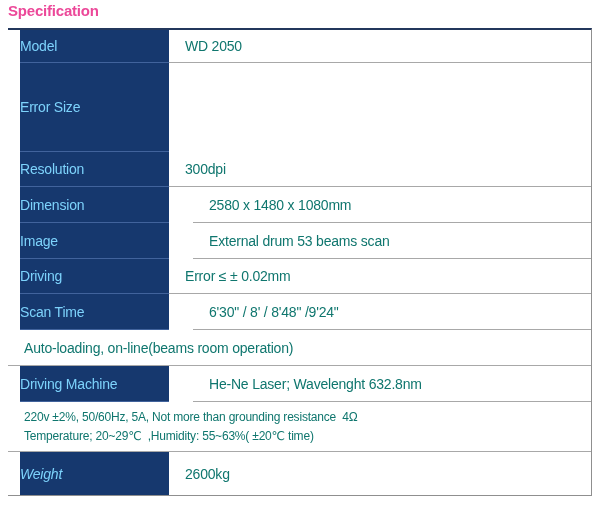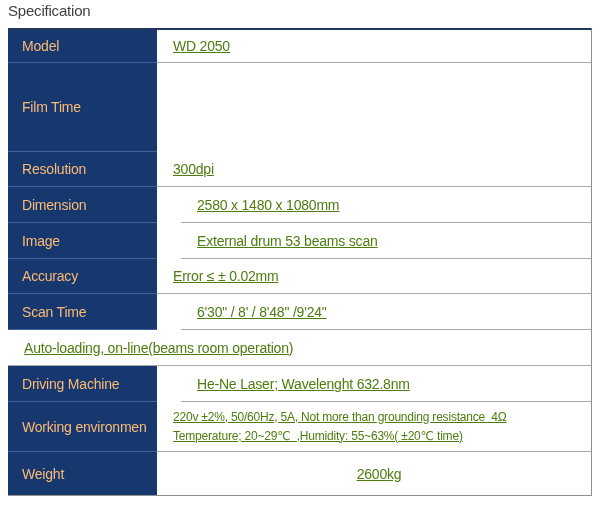--- a/index.html
+++ b/index.html
@@ -7,58 +7,58 @@
     margin: 0; padding: 0;
     width: 600px; height: 517px;
     background: #ffffff;
     font-family: "Liberation Sans", "DejaVu Sans", sans-serif;
     overflow: hidden;
   }
   .page { position: relative; width: 600px; height: 517px; }
 
   .title {
     position: absolute; left: 8px; top: 2px;
-    font-size: 15px; font-weight: normal; color: #404040;
+    font-size: 15px; font-weight: bold; color: #ec4899;
     letter-spacing: -0.2px;
   }
 
   .spec-table {
     position: absolute; left: 8px; top: 28px;
     width: 584px;
     border-top: 2px solid #23375c;
     border-right: 1px solid #8f8f8f;
     border-bottom: 1px solid #8f8f8f;
     display: flex; flex-direction: column;
   }
 
   .row { display: flex; width: 100%; }
 
   .label-cell {
     width: 149px; flex: 0 0 149px;
     background: #16386e;
-    color: #fdba74;
+    color: #7dd3fc;
     font-size: 14px;
     display: flex; align-items: center;
-    padding-left: 14px;
+    padding-left: 0;
     border-bottom: 1px solid #41639c;
     letter-spacing: -0.2px;
+    margin-left: 12px;
   }
   .value-cell {
     flex: 1;
     background: #ffffff;
-    color: #4d7c0f;
+    color: #0f766e;
     font-size: 14px;
     display: flex; flex-direction: column; justify-content: center;
     padding-left: 16px; padding-right: 6px;
     border-bottom: 1px solid #a8a8a8;
     letter-spacing: -0.2px;
-    text-decoration: underline;
   }
-  .row:last-child .label-cell { border-bottom: none; }
-  .row:last-child .value-cell { border-bottom: none; align-items: center; }
+  .row:last-child .label-cell { border-bottom: none; font-style: italic; }
+  .row:last-child .value-cell { border-bottom: none; }
 
   .line { white-space: pre; line-height: 20px; }
   .row-working .line { font-size: 12px; line-height: 19px; }
 
   
   .row-model   { height: 33px; }
   .row-film    { height: 89px; }
   .row-std     { height: 36px; gap: 24px; }
   .row-std-s   { height: 35px; }
   .row-working { height: 50px; }
@@ -74,21 +74,21 @@
   <div class="spec-table">
 
     <div class="row row-model">
       <div class="label-cell">Model</div>
       <div class="value-cell">
         <div class="line">WD 2050</div>
       </div>
     </div>
 
     <div class="row row-film">
-      <div class="label-cell">Film Time</div>
+      <div class="label-cell">Error Size</div>
     </div>
 
     <div class="row row-std-s">
       <div class="label-cell">Resolution</div>
       <div class="value-cell">
         <div class="line">300dpi</div>
       </div>
     </div>
 
     <div class="row row-std">
@@ -99,21 +99,21 @@
     </div>
 
     <div class="row row-std">
       <div class="label-cell">Image</div>
       <div class="value-cell">
         <div class="line">External drum 53 beams scan</div>
       </div>
     </div>
 
     <div class="row row-std-s">
-      <div class="label-cell">Accuracy</div>
+      <div class="label-cell">Driving</div>
       <div class="value-cell">
         <div class="line">Error ≤ ± 0.02mm</div>
       </div>
     </div>
 
     <div class="row row-std">
       <div class="label-cell">Scan Time</div>
       <div class="value-cell">
         <div class="line">6'30" / 8' / 8'48" /9'24"</div>
       </div>
@@ -126,21 +126,20 @@
     </div>
 
     <div class="row row-std">
       <div class="label-cell">Driving Machine</div>
       <div class="value-cell">
         <div class="line">He-Ne Laser; Wavelenght 632.8nm</div>
       </div>
     </div>
 
     <div class="row row-working">
-      <div class="label-cell">Working environmen</div>
       <div class="value-cell">
         <div class="line">220v ±2%, 50/60Hz, 5A, Not more than grounding resistance  4Ω</div>
         <div class="line">Temperature; 20~29℃  ,Humidity: 55~63%( ±20℃ time)</div>
       </div>
     </div>
 
     <div class="row row-weight">
       <div class="label-cell">Weight</div>
       <div class="value-cell">
         <div class="line">2600kg</div>

